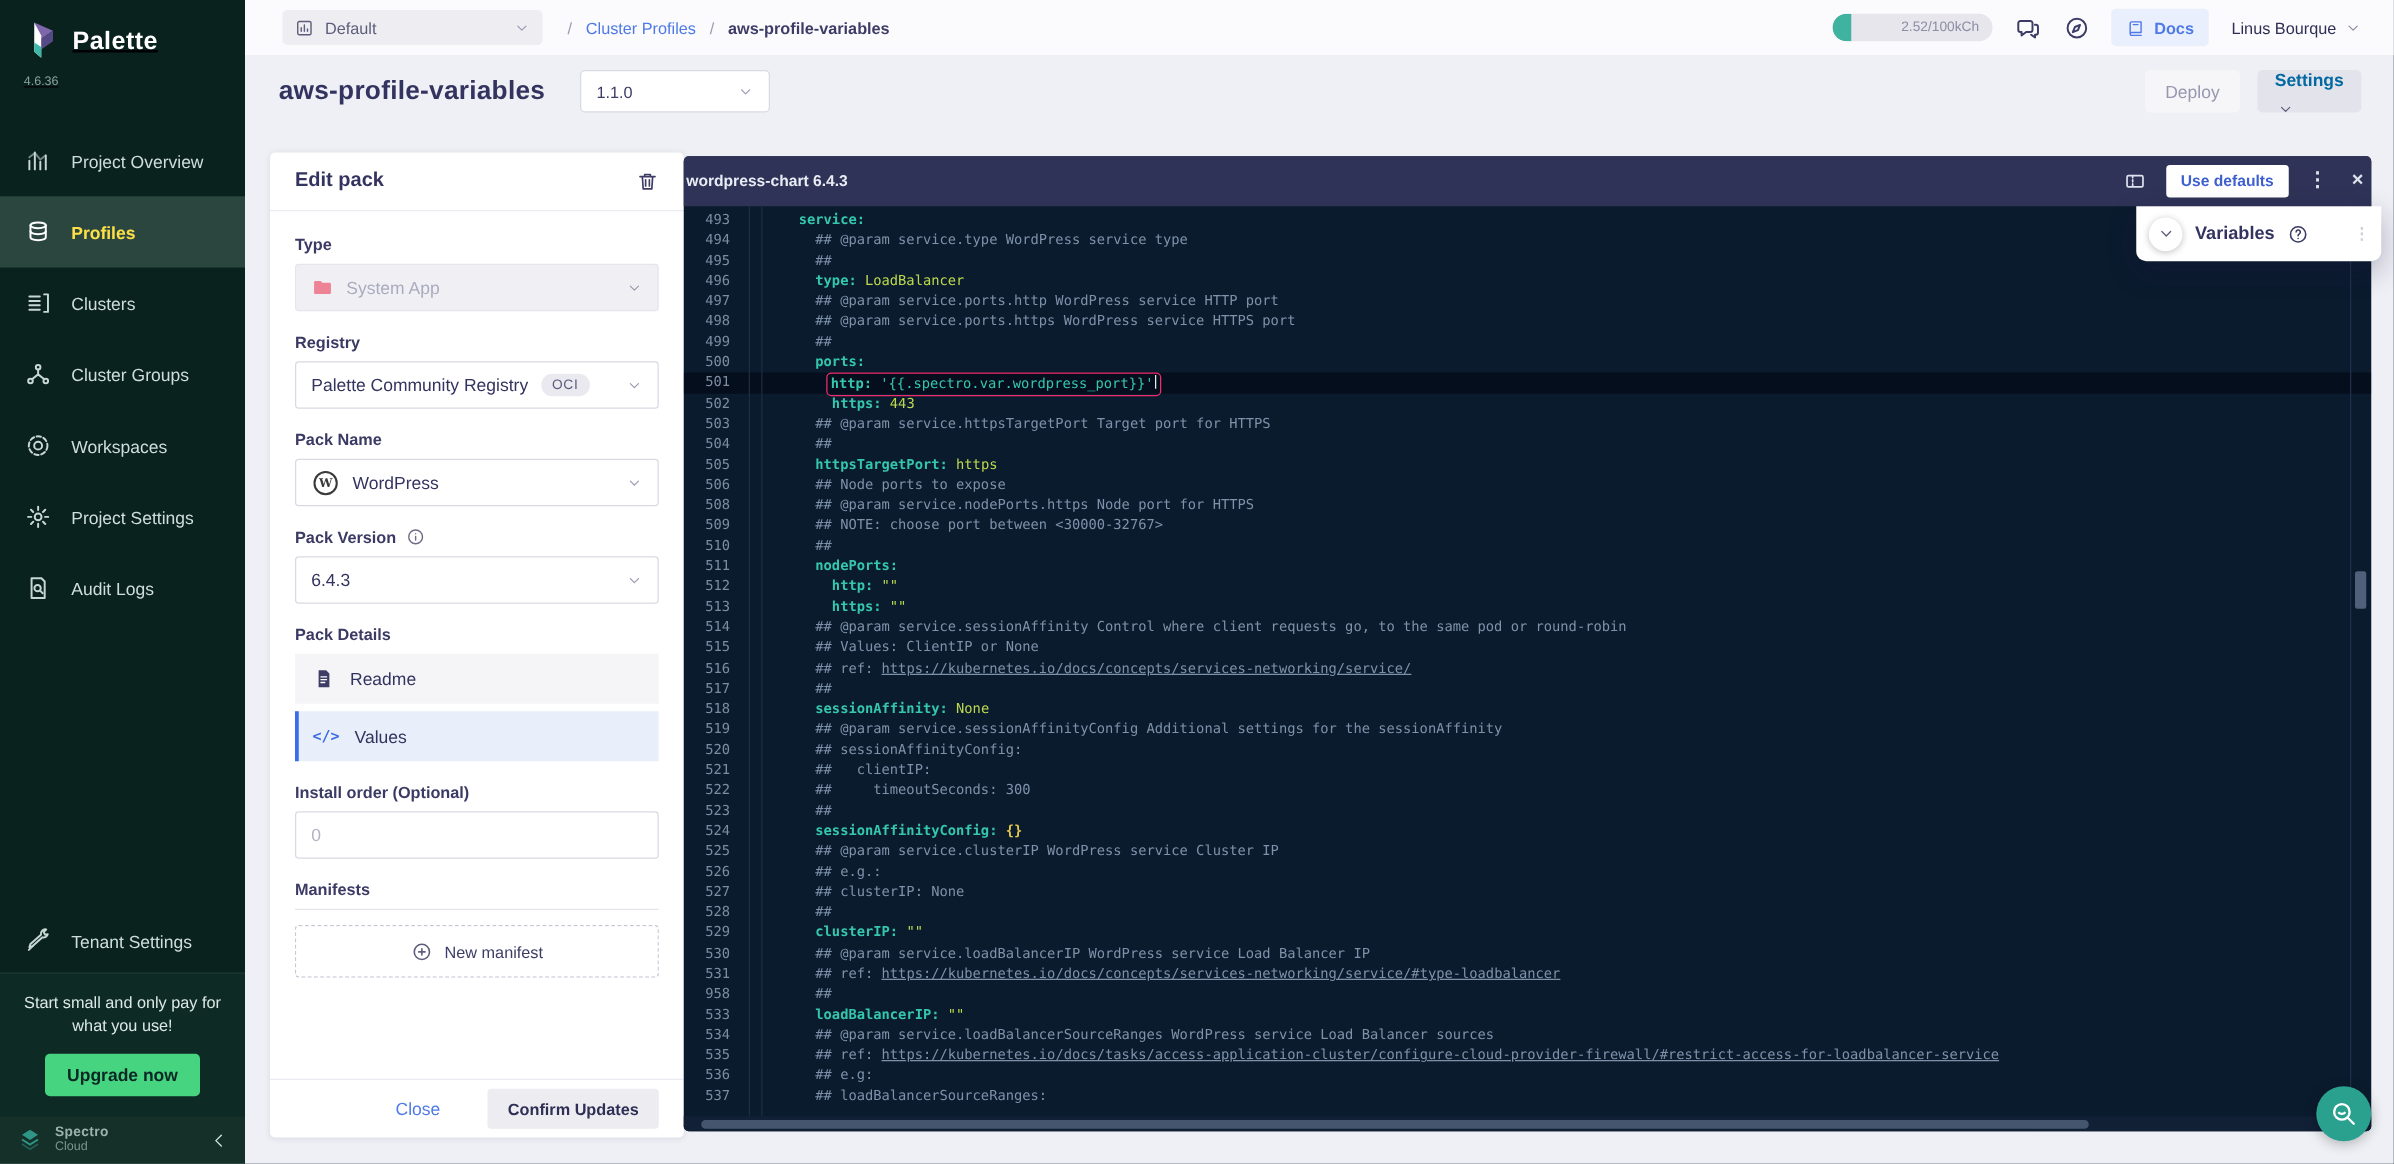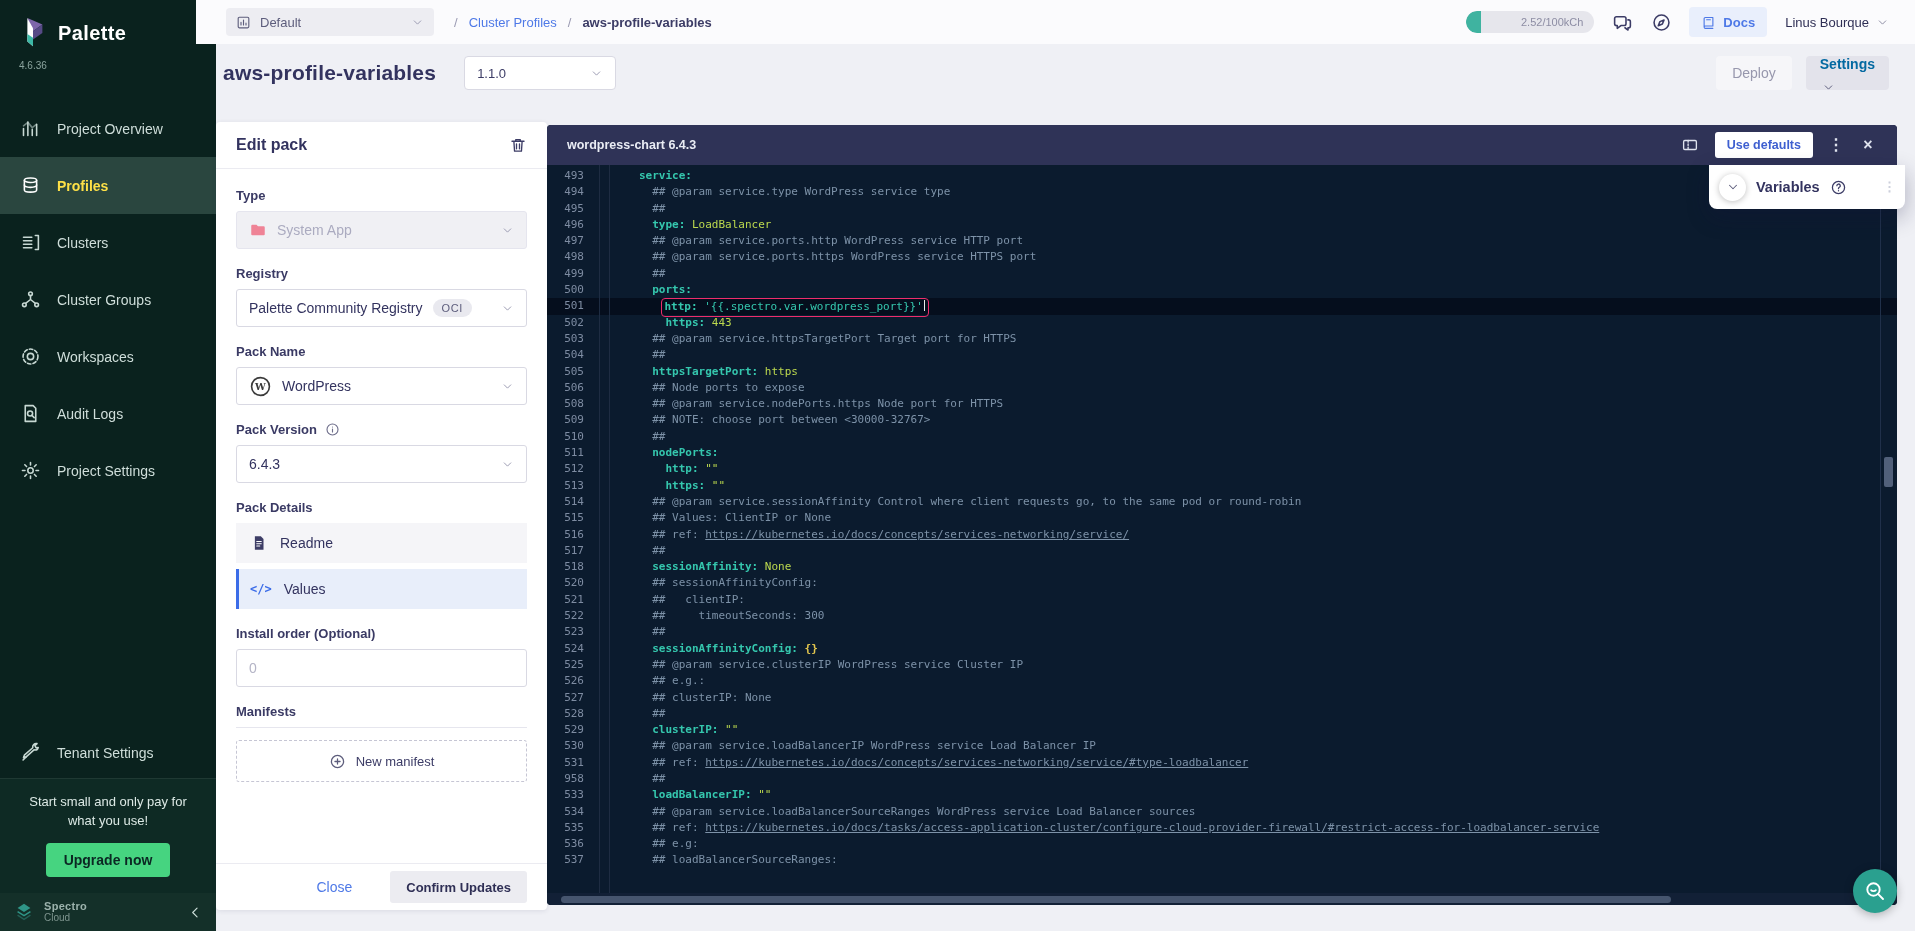--- a/index.html
+++ b/index.html
@@ -1,21 +1,21 @@
 <!DOCTYPE html>
 <html style="--link-blue: #4e79e7; --sidebar-bg: #0a221e; --sidebar-active: #2a463f; --upgrade-green: #46d480; --footer-bar: #143029; --editor-header: #2f3357; --editor-bg: #0b1b2e; --gutter-text: #7e8ca2; --code-key: #35c7ae; --code-string: #35c7ae; --code-value: #bcd94e; --code-comment: #7d92a8; --code-brace: #e5c84e; --highlight-pink: #ee2d6c; --fab-teal: #2aa08f;"><head>
 <meta charset="utf-8">
 <style>
   html,body{margin:0;padding:0;}
   body{width:1915px;height:931px;position:relative;overflow:hidden;background:#eff0f5;
        font-family:"Liberation Sans",sans-serif;-webkit-font-smoothing:antialiased;}
   .flex-sp{flex:1;}
   svg{display:block;width:100%;height:100%;}
   
-  .sidebar{position:absolute;left:0;top:0;width:216px;height:931px;background:var(--sidebar-bg,#0a221e);}
+  .sidebar{position:absolute;left:0;top:0;width:196px;height:931px;background:var(--sidebar-bg,#0a221e);text-decoration:underline;}
   .logo-row{display:flex;align-items:center;gap:10px;padding:16px 0 0 18px;}
   .logo-mark{width:30px;height:34px;flex:none;}
   .logo-text{color:#fff;font-size:20px;font-weight:700;letter-spacing:.4px;}
   .brand-version{color:#8ba49e;font-size:10px;padding:10px 0 0 19px;}
   .nav{position:absolute;top:100px;left:0;right:0;}
   .nav-item{height:57px;display:flex;align-items:center;gap:16px;padding:0 10px 0 20px;
             color:#cfdeda;font-size:14px;cursor:pointer;}
   .nav-item.active{background:var(--sidebar-active,#2a463f);color:#fde047;font-weight:700;}
   .nav-icon{width:21px;height:21px;flex:none;color:#c7d8d3;}
   .nav-item.active .nav-icon{color:#fff;}
@@ -98,21 +98,21 @@
   .plus{width:17px;height:17px;color:#5d5d7c;}
   .ep-footer{height:46px;flex:none;border-top:1px solid #ebebf1;display:flex;align-items:center;
              justify-content:flex-end;gap:26px;padding:0 20px;}
   .close-link{color:var(--link-blue,#4e79e7);font-size:14px;cursor:pointer;}
   .confirm-btn{height:32px;padding:0 16px;background:#ececf1;border:none;border-radius:3px;font-size:13px;
                font-weight:600;color:#2f2f55;font-family:inherit;cursor:pointer;margin-left:12px;}
   
   .editor{position:absolute;left:547px;top:125px;width:1350px;height:780px;background:var(--editor-bg,#0b1b2e);
           border-radius:4px;}
   .ed-header{height:40px;background:var(--editor-header,#2f3357);border-radius:4px 4px 0 0;display:flex;
-             align-items:center;padding:0 20px;}
+             align-items:center;padding:0 2px;}
   .ed-title{color:#e9ecf4;font-size:12.5px;font-weight:600;}
   .ed-icon{width:18px;height:18px;color:#dfe3ee;cursor:pointer;margin-left:14px;}
   .glyph{font-size:16px;line-height:18px;text-align:center;display:block;color:#dfe3ee;font-weight:700;}
   .use-defaults{margin-left:16px;height:26px;padding:0 12px;background:#fff;border:none;border-radius:3px;
                 color:#3e5fd0;font-size:12.5px;font-weight:600;font-family:inherit;cursor:pointer;}
   .code-area{position:absolute;top:40px;bottom:12px;left:0;right:0;overflow:hidden;padding-top:3px;
              font-family:"DejaVu Sans Mono",monospace;font-size:11px;line-height:16.3px;}
   .code-area::before{content:'';position:absolute;left:52px;top:0;bottom:0;width:1px;background:#1e2c42;}
   .code-area::after{content:'';position:absolute;left:62px;top:0;bottom:0;width:1px;background:#1e2c42;}
   .code-line{display:flex;white-space:pre;height:16.3px;}
@@ -211,35 +211,35 @@
             <svg viewBox="0 0 24 24" fill="none" stroke="currentColor" stroke-width="1.8" stroke-linecap="round" stroke-linejoin="round">
               <circle cx="12" cy="12" r="8.5" stroke-dasharray="4 2.4"></circle>
               <circle cx="12" cy="12" r="3.6"></circle>
             </svg>
           </span>
           <span class="nav-label">Workspaces</span>
         </div>
         <div class="nav-item">
           <span class="nav-icon">
             <svg viewBox="0 0 24 24" fill="none" stroke="currentColor" stroke-width="1.8" stroke-linecap="round" stroke-linejoin="round">
+              <circle cx="12" cy="12" r="3.1"></circle>
+              <path d="M12 2.8v2.9M12 18.3v2.9M2.8 12h2.9M18.3 12h2.9M5.5 5.5l2 2M16.5 16.5l2 2M18.5 5.5l-2 2M7.5 16.5l-2 2"></path>
+            </svg>
+          </span>
+          <span class="nav-label">Project Settings</span>
+        </div>
+        <div class="nav-item">
+          <span class="nav-icon">
+            <svg viewBox="0 0 24 24" fill="none" stroke="currentColor" stroke-width="1.8" stroke-linecap="round" stroke-linejoin="round">
               <path d="M6 3h9l3 3v15H6z"></path>
               <circle cx="11.5" cy="12" r="2.9"></circle>
               <path d="M13.6 14.1l2.6 2.6"></path>
             </svg>
           </span>
           <span class="nav-label">Audit Logs</span>
-        </div>
-        <div class="nav-item">
-          <span class="nav-icon">
-            <svg viewBox="0 0 24 24" fill="none" stroke="currentColor" stroke-width="1.8" stroke-linecap="round" stroke-linejoin="round">
-              <circle cx="12" cy="12" r="3.1"></circle>
-              <path d="M12 2.8v2.9M12 18.3v2.9M2.8 12h2.9M18.3 12h2.9M5.5 5.5l2 2M16.5 16.5l2 2M18.5 5.5l-2 2M7.5 16.5l-2 2"></path>
-            </svg>
-          </span>
-          <span class="nav-label">Project Settings</span>
         </div>
       </nav>
     <div class="nav-item tenant">
       <span class="nav-icon">
           <svg viewBox="0 0 24 24" fill="none" stroke="currentColor" stroke-width="1.8" stroke-linecap="round" stroke-linejoin="round">
             <path d="M14.6 6.6a4 4 0 0 1 4.8-4.8l-2.4 2.4 1.4 2.4 2.4-.4a4 4 0 0 1-4.8 2.8L7 17l-3 1 1-3z"></path>
             <path d="M3.5 20.5L7 17"></path>
           </svg>
         </span>
       <span class="nav-label">Tenant Settings</span>
@@ -482,20 +482,21 @@
         <div class="code-line"><span class="ln">509</span><span class="lc"><span class="tk-c">  ## NOTE: choose port between &lt;30000-32767&gt;</span></span></div>
         <div class="code-line"><span class="ln">510</span><span class="lc"><span class="tk-c">  ##</span></span></div>
         <div class="code-line"><span class="ln">511</span><span class="lc"><span class="tk-k">  nodePorts:</span></span></div>
         <div class="code-line"><span class="ln">512</span><span class="lc"><span class="tk-k">    http:</span><span class="tk-v"> ""</span></span></div>
         <div class="code-line"><span class="ln">513</span><span class="lc"><span class="tk-k">    https:</span><span class="tk-v"> ""</span></span></div>
         <div class="code-line"><span class="ln">514</span><span class="lc"><span class="tk-c">  ## @param service.sessionAffinity Control where client requests go, to the same pod or round-robin</span></span></div>
         <div class="code-line"><span class="ln">515</span><span class="lc"><span class="tk-c">  ## Values: ClientIP or None</span></span></div>
         <div class="code-line"><span class="ln">516</span><span class="lc"><span class="tk-c">  ## ref: </span><span class="tk-u">https://kubernetes.io/docs/concepts/services-networking/service/</span></span></div>
         <div class="code-line"><span class="ln">517</span><span class="lc"><span class="tk-c">  ##</span></span></div>
         <div class="code-line"><span class="ln">518</span><span class="lc"><span class="tk-k">  sessionAffinity:</span><span class="tk-v"> None</span></span></div>
+        <div class="code-line"><span class="ln">519</span><span class="lc"><span class="tk-c">  ## @param service.sessionAffinityConfig Additional settings for the sessionAffinity</span></span></div>
         <div class="code-line"><span class="ln">520</span><span class="lc"><span class="tk-c">  ## sessionAffinityConfig:</span></span></div>
         <div class="code-line"><span class="ln">521</span><span class="lc"><span class="tk-c">  ##   clientIP:</span></span></div>
         <div class="code-line"><span class="ln">522</span><span class="lc"><span class="tk-c">  ##     timeoutSeconds: 300</span></span></div>
         <div class="code-line"><span class="ln">523</span><span class="lc"><span class="tk-c">  ##</span></span></div>
         <div class="code-line"><span class="ln">524</span><span class="lc"><span class="tk-k">  sessionAffinityConfig:</span><span class="tk-b"> {}</span></span></div>
         <div class="code-line"><span class="ln">525</span><span class="lc"><span class="tk-c">  ## @param service.clusterIP WordPress service Cluster IP</span></span></div>
         <div class="code-line"><span class="ln">526</span><span class="lc"><span class="tk-c">  ## e.g.:</span></span></div>
         <div class="code-line"><span class="ln">527</span><span class="lc"><span class="tk-c">  ## clusterIP: None</span></span></div>
         <div class="code-line"><span class="ln">528</span><span class="lc"><span class="tk-c">  ##</span></span></div>
         <div class="code-line"><span class="ln">529</span><span class="lc"><span class="tk-k">  clusterIP:</span><span class="tk-v"> ""</span></span></div>

